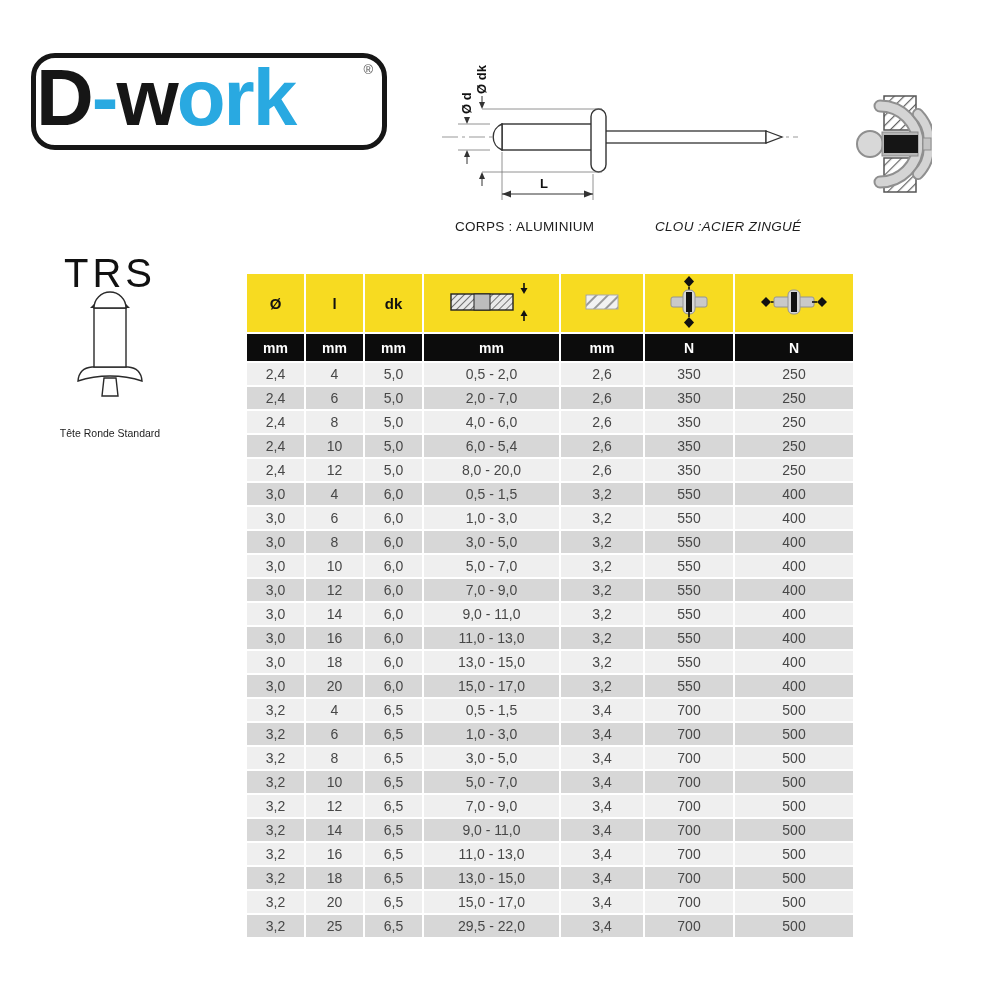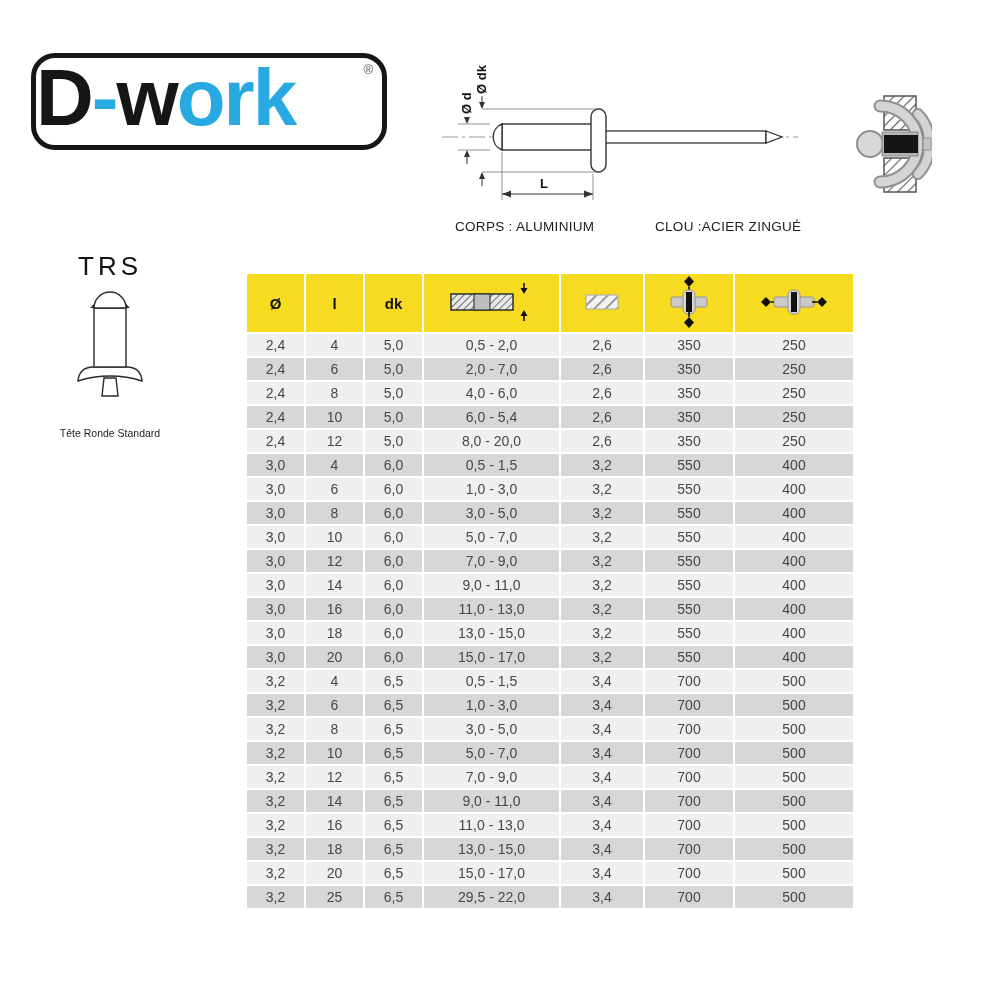--- a/index.html
+++ b/index.html
@@ -8,27 +8,27 @@
   
   .logo-box{position:absolute;left:31px;top:53px;width:356px;height:97px;border:5px solid #161616;
     border-radius:24px;box-sizing:border-box;display:flex;align-items:center;justify-content:flex-start;background:#fff;}
   .logo-text{font-size:80px;font-weight:bold;letter-spacing:-2px;line-height:1;padding-bottom:8px;white-space:nowrap;}
   .lg-dark{color:#161616;} .lg-blue{color:#29a9e1;}
   .logo-reg{position:absolute;top:4px;right:9px;font-size:13px;font-weight:normal;color:#555;}
 
   
   .rivet-diagram{position:absolute;left:440px;top:52px;}
   .caption{position:absolute;top:219px;font-size:13.5px;color:#1d1d1d;letter-spacing:.3px;margin-left:8px;}
-  .caption-body{left:447px;} .caption-nail{left:647px;}
+  .caption-body{left:447px;} .caption-nail{left:647px;font-style:italic;}
 
   
   .installed-icon{position:absolute;left:856px;top:94px;}
 
   
-  .trs-title{position:absolute;left:60px;top:251px;width:100px;text-align:center;font-size:26px;
+  .trs-title{position:absolute;left:60px;top:251px;width:100px;text-align:center;font-size:40px;
     letter-spacing:4px;color:#111;}
   .trs-drawing{position:absolute;left:77px;top:288px;}
   .trs-caption{position:absolute;left:50px;top:401px;width:120px;text-align:center;font-size:10.5px;color:#1d1d1d;margin-top:26px;}
 
   
   .table-wrap{position:absolute;left:245px;top:272px;}
   table{border-collapse:separate;border-spacing:2px;table-layout:fixed;width:610px;background:#ffffff;}
   col.c1,col.c2,col.c3{width:57px;} col.c4{width:135px;} col.c5{width:82px;} col.c6{width:88px;} col.c7{width:118px;}
   th,td{text-align:center;vertical-align:middle;padding:0;overflow:hidden;}
   th.head{background:#f7db21;height:58px;font-size:15px;font-weight:bold;color:#111;}
@@ -170,20 +170,29 @@
           <polygon points="6,15 11,20 6,25 1,20" fill="#111"></polygon>
           <line x1="11" y1="20" x2="16" y2="20" stroke="#111" stroke-width="1.6"></line>
           <rect x="14" y="15" width="40" height="10" rx="2" fill="#c9c9c9" stroke="#949494" stroke-width="1"></rect>
           <rect x="28" y="8" width="12" height="24" rx="5" fill="#d7d7d7" stroke="#949494" stroke-width="1"></rect>
           <rect x="31" y="10" width="6" height="20" fill="#111"></rect>
           <line x1="52" y1="20" x2="57" y2="20" stroke="#111" stroke-width="1.6"></line>
           <polygon points="62,15 67,20 62,25 57,20" fill="#111"></polygon>
         </svg>
       </th>
     </tr>
+    <tr>
+      <th class="unit">mm</th>
+      <th class="unit">mm</th>
+      <th class="unit">mm</th>
+      <th class="unit">mm</th>
+      <th class="unit">mm</th>
+      <th class="unit">N</th>
+      <th class="unit">N</th>
+    </tr>
   </thead>
   <tbody>
         <tr class="light">
           <td>2,4</td>
           <td>4</td>
           <td>5,0</td>
           <td>0,5 - 2,0</td>
           <td>2,6</td>
           <td>350</td>
           <td>250</td>

